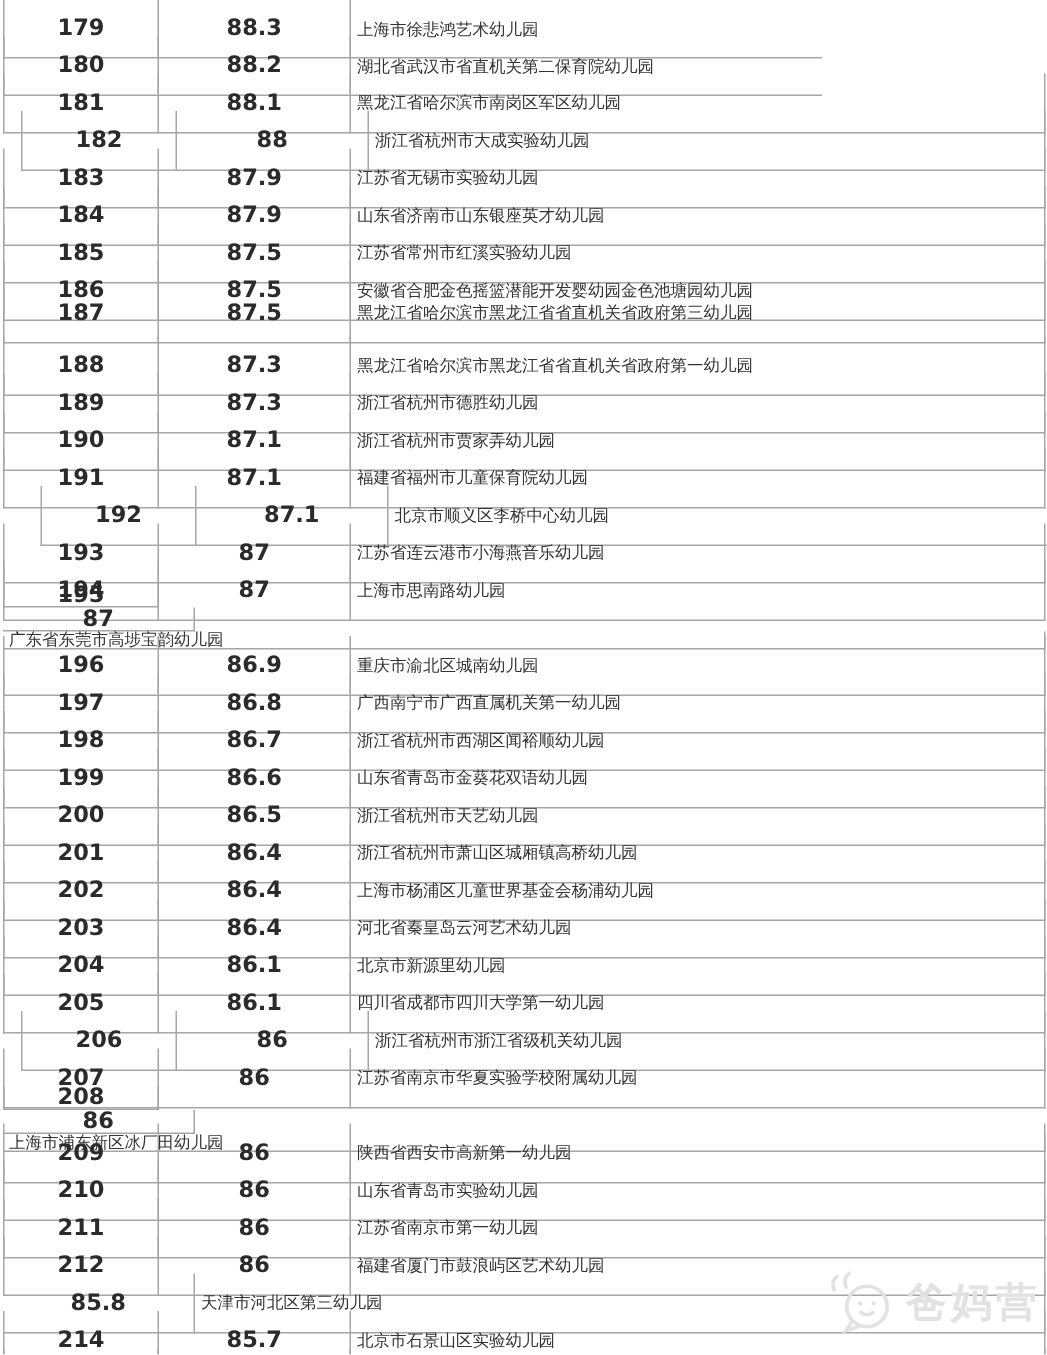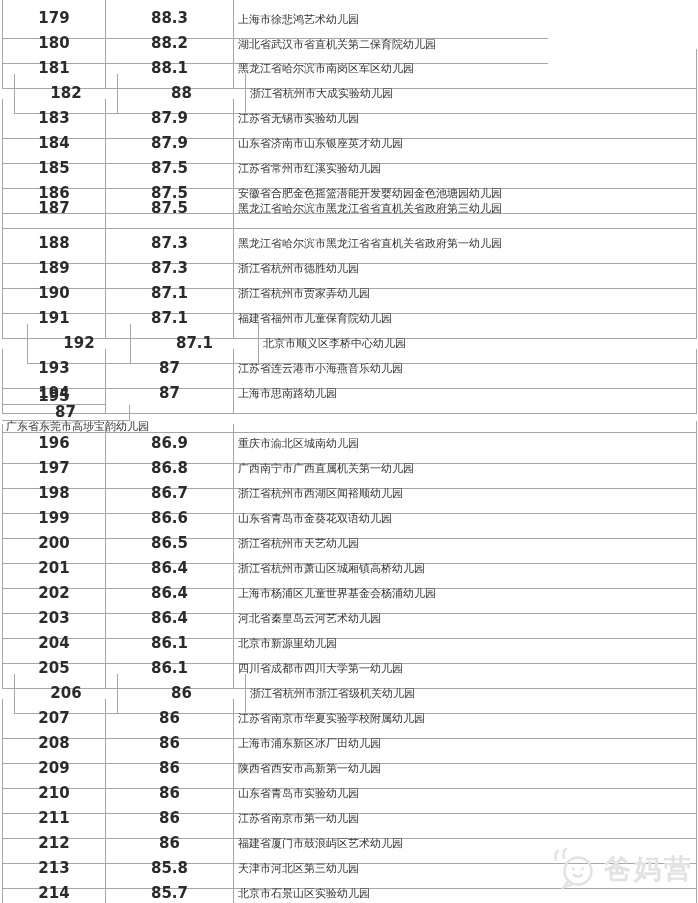--- a/index.html
+++ b/index.html
@@ -406,21 +406,21 @@
         <span class="txt">207</span>
       </div>
       <div class="cell score">
         <span class="txt">86</span>
       </div>
       <div class="cell name">
         <span class="txt">江苏省南京市华夏实验学校附属幼儿园</span>
 
       </div>
     </div>
-      <div class="row" style="top: 724px;">
+      <div class="row" style="top: 724px; flex-direction: column;">
       <div class="cell rank">
         <span class="txt">208</span>
       </div>
       <div class="cell score">
         <span class="txt">86</span>
       </div>
       <div class="cell name">
         <span class="txt">上海市浦东新区冰厂田幼儿园</span>
 
       </div>
@@ -467,23 +467,20 @@
       </div>
       <div class="cell score">
         <span class="txt">86</span>
       </div>
       <div class="cell name">
         <span class="txt">福建省厦门市鼓浪屿区艺术幼儿园</span>
 
       </div>
     </div>
       <div class="row" style="top: 849px;">
-      <div class="cell rank">
-        <span class="txt">213</span>
-      </div>
       <div class="cell score">
         <span class="txt">85.8</span>
       </div>
       <div class="cell name">
         <span class="txt">天津市河北区第三幼儿园</span>
 
       </div>
     </div>
       <div class="row" style="top: 874px;">
       <div class="cell rank">

